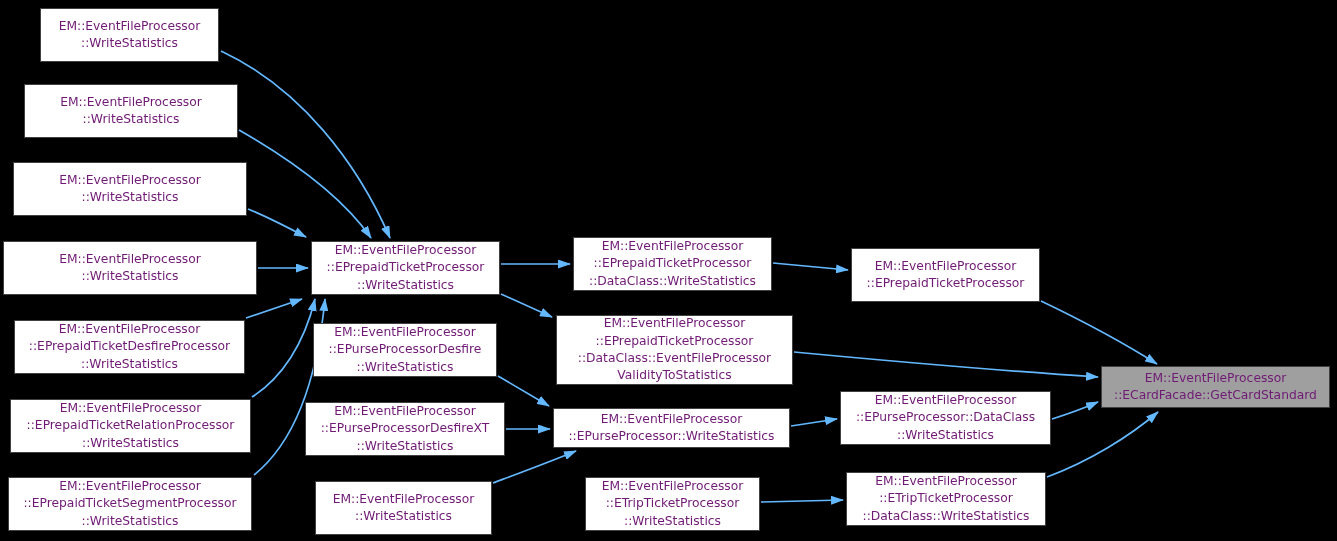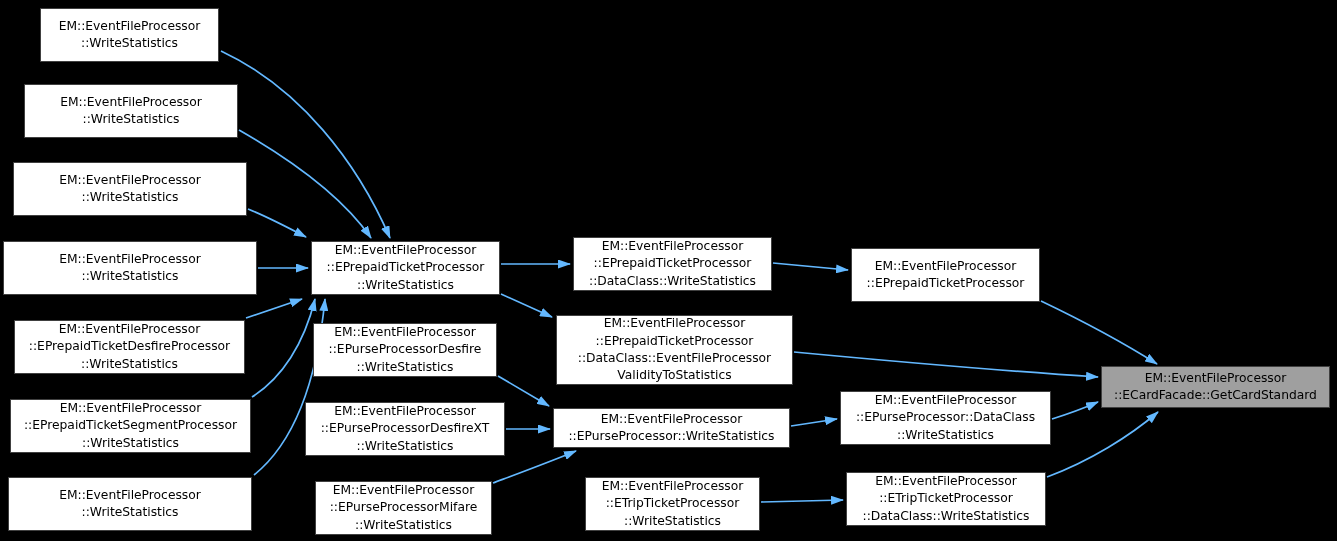--- a/index.html
+++ b/index.html
@@ -9,21 +9,21 @@
     background:var(--bg,#000);
     font-family:"DejaVu Sans",sans-serif;
     overflow:hidden;
   }
   #edges-svg{position:absolute;left:0;top:0;width:1337px;height:541px;z-index:1;}
   .edge{fill:none;stroke:var(--edge-color,#63B8FF);stroke-width:1.7px;}
   .node{
     position:absolute;z-index:2;box-sizing:border-box;
     background:var(--node-fill,#fff);
     border:1px solid var(--node-border,#404040);
-    color:#000000;
+    color:#701a75;
     font-size:12.3px;line-height:17.4px;
     text-align:center;white-space:nowrap;
     display:flex;flex-direction:column;justify-content:center;
   }
   .node.highlighted{
     background:var(--highlight-fill,#9F9F9F);
     border-color:var(--node-border,#404040);
   }
   .node .line{pointer-events:none;}
 </style>
@@ -76,45 +76,45 @@
         <div class="line">EM::EventFileProcessor</div>
         <div class="line">::WriteStatistics</div>
       </div>
       <div class="node" style="left: 14px; top: 320px; width: 231px; height: 54px;">
         <div class="line">EM::EventFileProcessor</div>
         <div class="line">::EPrepaidTicketDesfireProcessor</div>
         <div class="line">::WriteStatistics</div>
       </div>
       <div class="node" style="left: 10px; top: 399px; width: 241px; height: 54px;">
         <div class="line">EM::EventFileProcessor</div>
-        <div class="line">::EPrepaidTicketSegmentProcessor</div>
+        <div class="line">::EPrepaidTicketRelationProcessor</div>
         <div class="line">::WriteStatistics</div>
       </div>
       <div class="node" style="left: 8px; top: 477px; width: 244px; height: 54px;">
         <div class="line">EM::EventFileProcessor</div>
+        <div class="line">::EPrepaidTicketSegmentProcessor</div>
         <div class="line">::WriteStatistics</div>
       </div>
       <div class="node" style="left: 311px; top: 241px; width: 189px; height: 54px;">
         <div class="line">EM::EventFileProcessor</div>
         <div class="line">::EPrepaidTicketProcessor</div>
         <div class="line">::WriteStatistics</div>
       </div>
       <div class="node" style="left: 313px; top: 323px; width: 184px; height: 54px;">
         <div class="line">EM::EventFileProcessor</div>
         <div class="line">::EPurseProcessorDesfire</div>
         <div class="line">::WriteStatistics</div>
       </div>
       <div class="node" style="left: 305px; top: 402px; width: 200px; height: 54px;">
         <div class="line">EM::EventFileProcessor</div>
         <div class="line">::EPurseProcessorDesfireXT</div>
         <div class="line">::WriteStatistics</div>
       </div>
       <div class="node" style="left: 315px; top: 481px; width: 177px; height: 54px;">
         <div class="line">EM::EventFileProcessor</div>
-        <div class="line">::EPurseProcessorMifare</div>
         <div class="line">::WriteStatistics</div>
       </div>
       <div class="node" style="left: 573px; top: 237px; width: 199px; height: 54px;">
         <div class="line">EM::EventFileProcessor</div>
         <div class="line">::EPrepaidTicketProcessor</div>
         <div class="line">::DataClass::WriteStatistics</div>
       </div>
       <div class="node" style="left: 556px; top: 315px; width: 237px; height: 70px;">
         <div class="line">EM::EventFileProcessor</div>
         <div class="line">::EPrepaidTicketProcessor</div>

